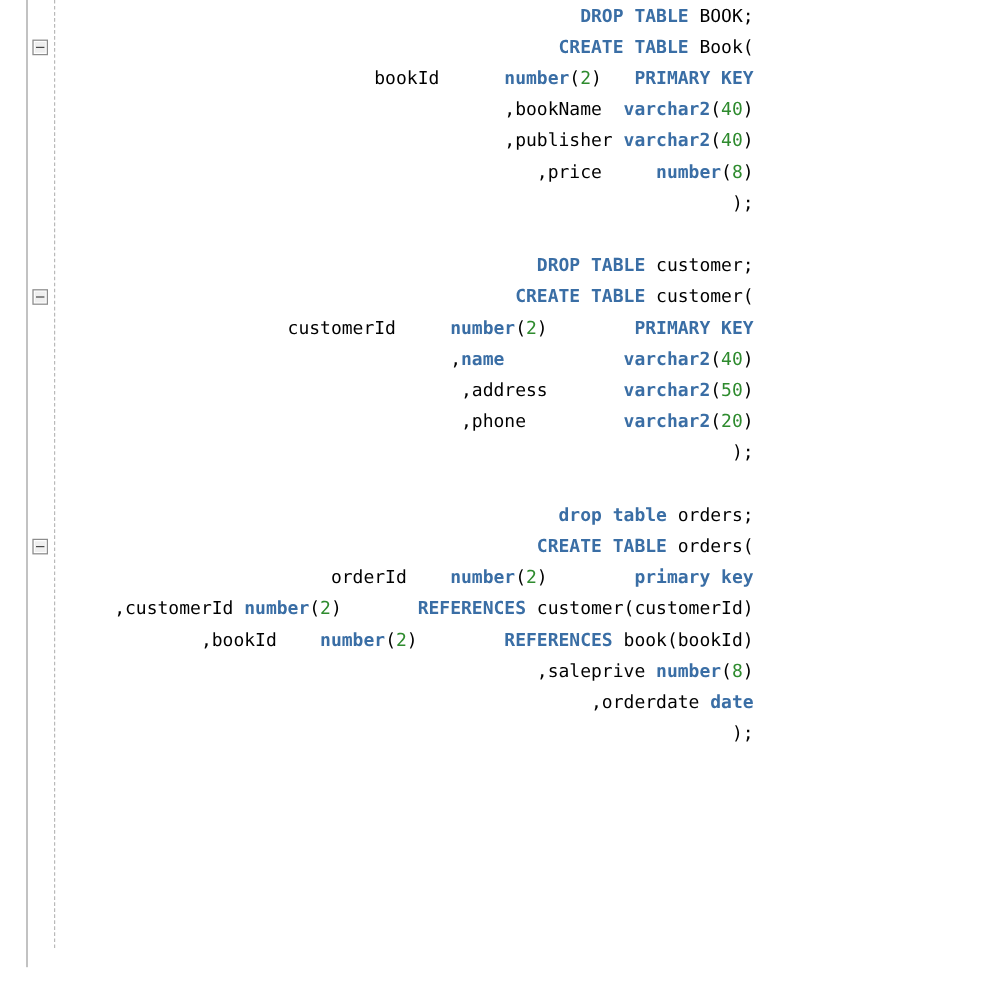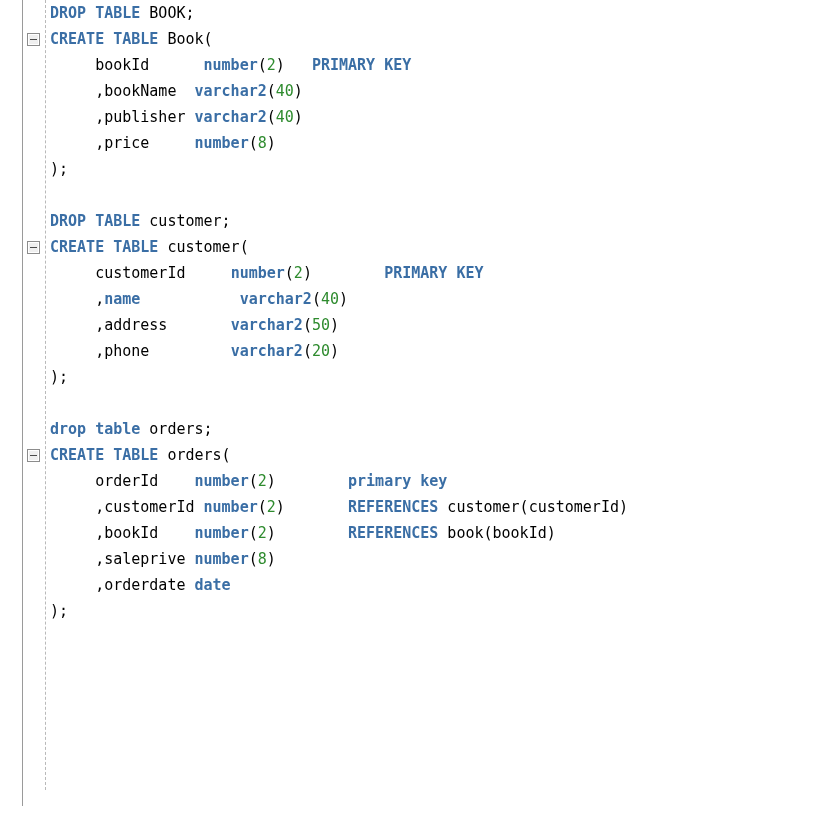--- a/index.html
+++ b/index.html
@@ -71,20 +71,21 @@
     font-family: "DejaVu Sans Mono", monospace;
     font-size: 15px;
     line-height: 26px;
     white-space: pre;
     color: #000000;
   }
   .line {
     height: 26px;
     padding-left: 50px;
     white-space: pre;
+    text-align: right;
   }
 
   .kw {
     color: #3a6ea5;
     font-weight: bold;
   }
   .num {
     color: #2e8b2e;
   }
   .pl {

